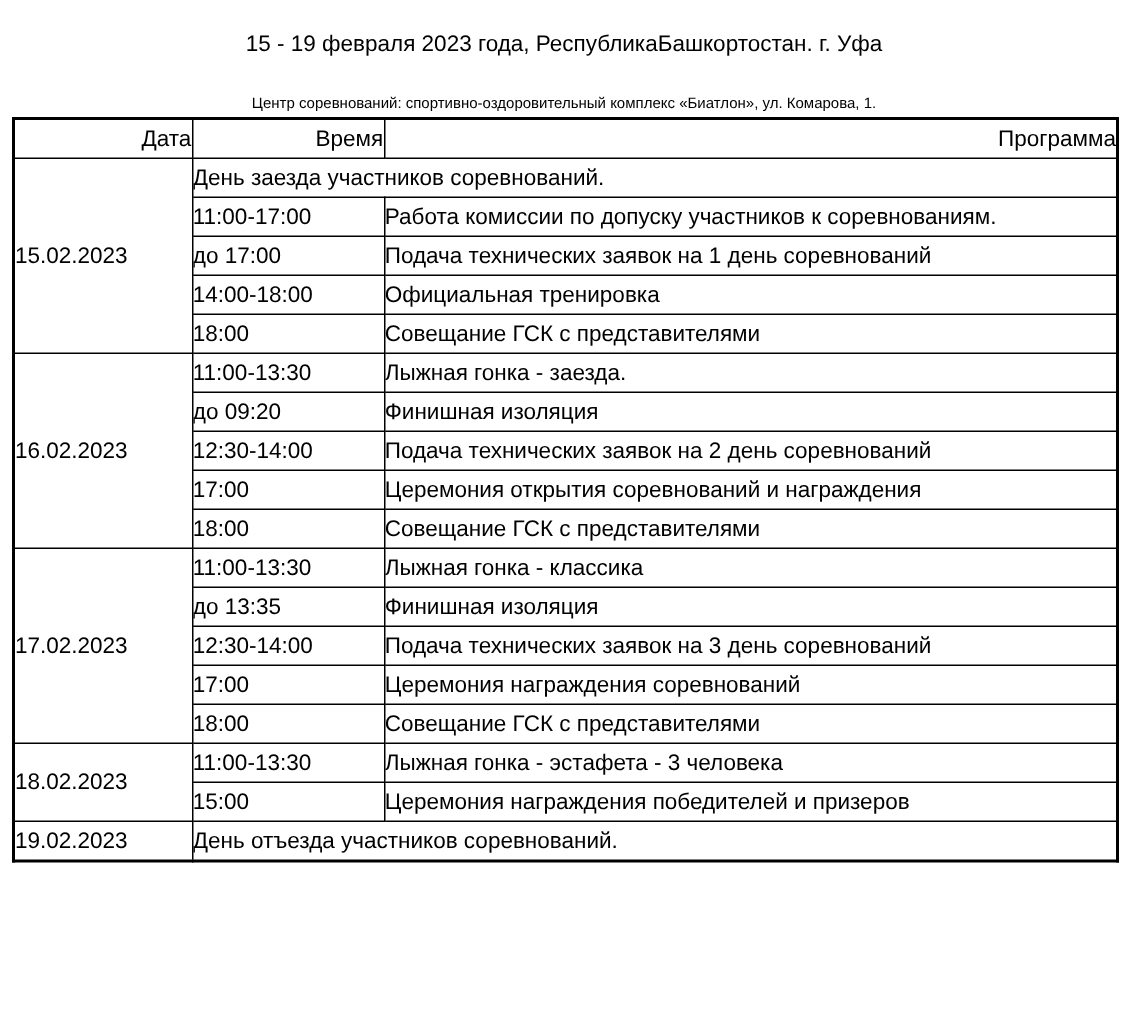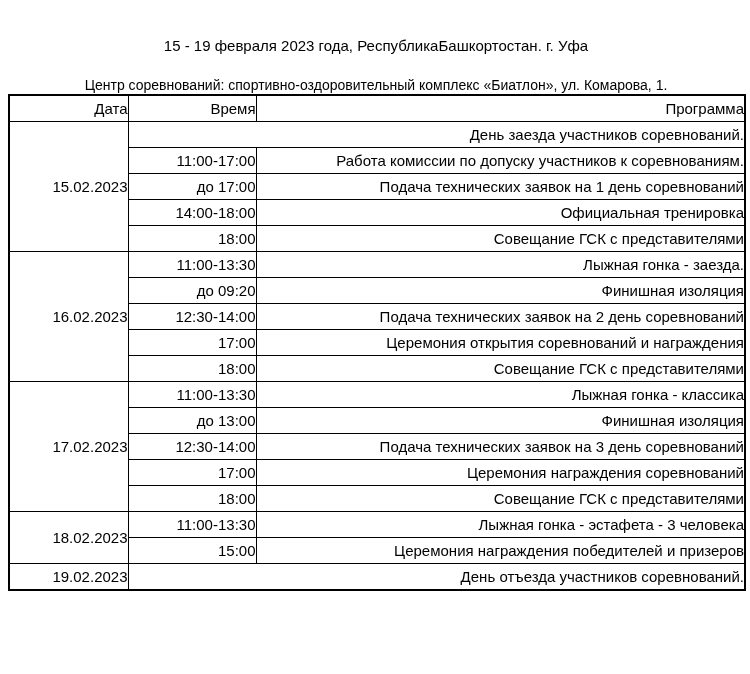--- a/index.html
+++ b/index.html
@@ -2,30 +2,30 @@
 <html><head>
 <meta charset="utf-8">
 <style>
   html,body{margin:0;padding:0;}
   body{
     width:750px;height:674px;overflow:hidden;background:#ffffff;color:#000000;
     font-family:"Liberation Sans",sans-serif;
   }
   .page{padding:9px 6px 0 8px;}
   .doc-title{font-size:15px;font-weight:700;text-align:center;line-height:17px;}
-  .doc-subtitle{font-size:15px;text-align:center;margin-top:28px;line-height:17px;}
-  .doc-center{font-size:14px;text-align:center;margin-top:23px;line-height:17px;}
+  .doc-subtitle{font-size:15px;text-align:center;margin-top:12px;line-height:17px;}
+  .doc-center{font-size:10px;text-align:center;margin-top:23px;line-height:17px;}
   .site-url{font-weight:700;}
   .program-label{font-size:15px;margin-top:31px;margin-bottom:2px;line-height:17px;}
   table.program-table{
     border-collapse:collapse;table-layout:fixed;width:736px;border:2px solid #000;
   }
   table.program-table th, table.program-table td{
     border:1px solid #000;font-size:15px;height:25px;line-height:17px;
-    padding:0;white-space:nowrap;overflow:hidden;vertical-align:middle;text-align:right;
+    padding:0;white-space:nowrap;overflow:hidden;vertical-align:middle;
   }
   table.program-table th{font-weight:400;text-align:right;}
   td.date-cell{vertical-align:top;padding:4px 0 0 5px;}
   td.time-cell{padding-left:9px;}
   td.activity-cell{padding-left:8px;}
   td.merged-cell{padding-left:9px;}
 </style>
 </head>
 <body>
 
@@ -88,21 +88,21 @@
         <tr>
           <td class="time-cell">18:00</td>
           <td class="activity-cell">Совещание ГСК с представителями</td>
         </tr>
         <tr>
           <td class="date-cell" rowspan="5">17.02.2023</td>
           <td class="time-cell">11:00-13:30</td>
           <td class="activity-cell">Лыжная гонка - классика</td>
         </tr>
         <tr>
-          <td class="time-cell">до 13:00</td>
+          <td class="time-cell">до 13:35</td>
           <td class="activity-cell">Финишная изоляция</td>
         </tr>
         <tr>
           <td class="time-cell">12:30-14:00</td>
           <td class="activity-cell">Подача технических заявок на 3 день соревнований</td>
         </tr>
         <tr>
           <td class="time-cell">17:00</td>
           <td class="activity-cell">Церемония награждения соревнований</td>
         </tr>

